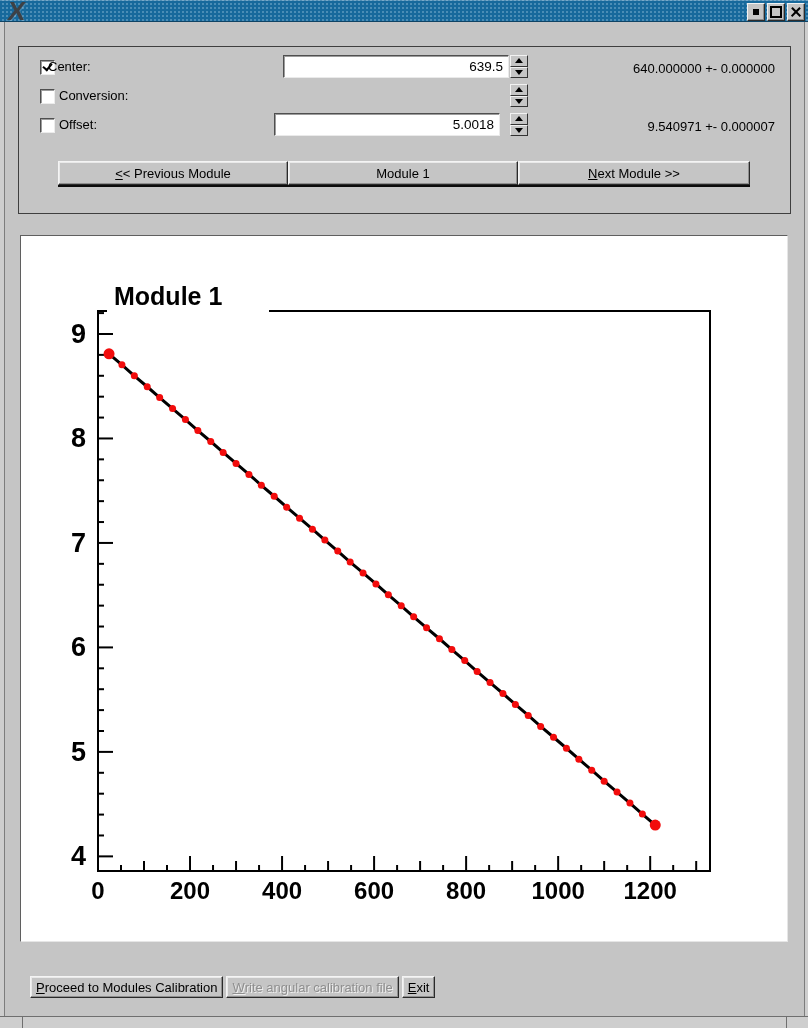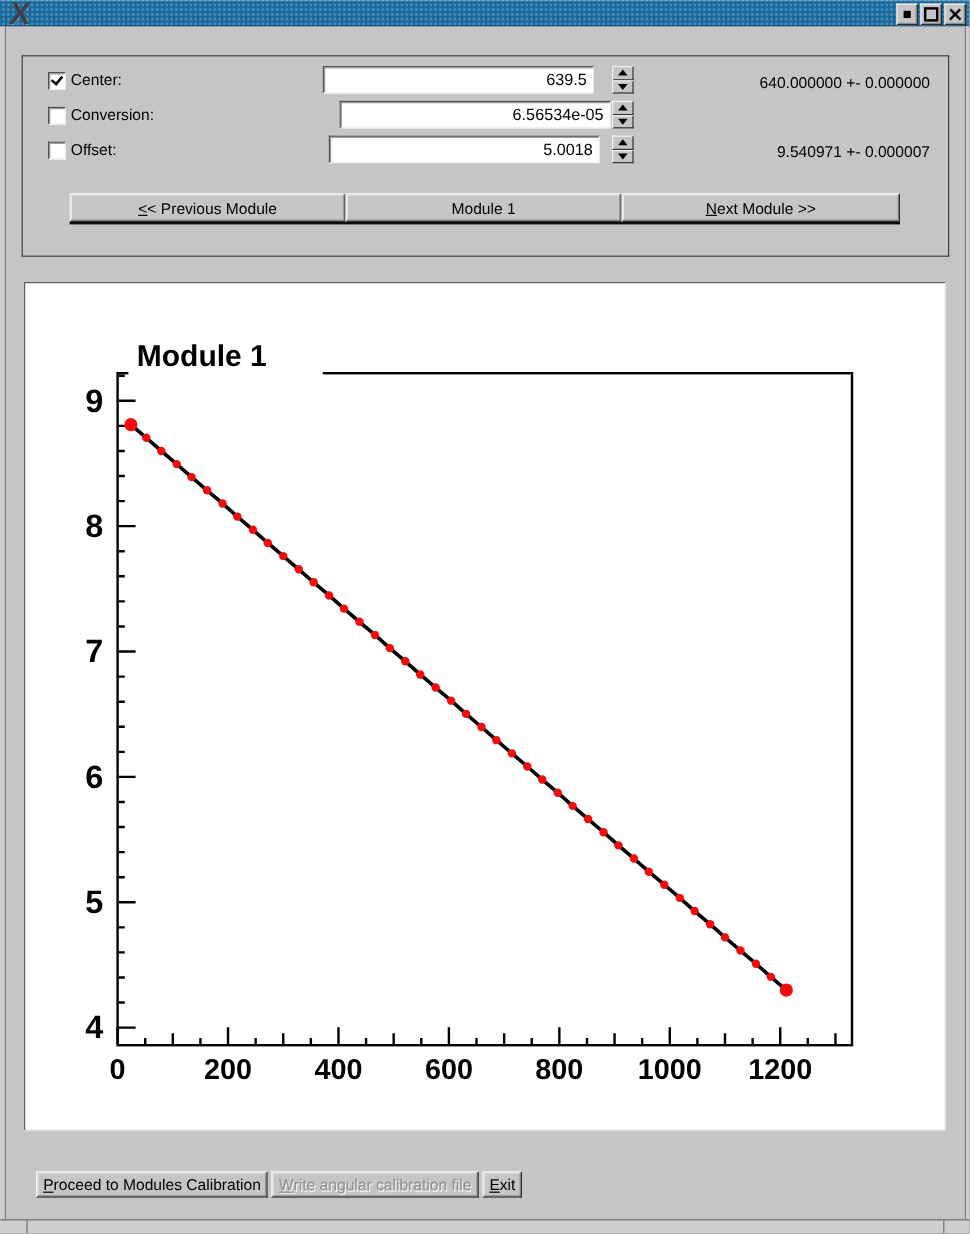--- a/index.html
+++ b/index.html
@@ -90,35 +90,34 @@
   <div class="frame-bottom">
       <div class="div1"></div>
       <div class="div2"></div>
     </div>
 
   <div class="groupframe"></div>
 
   <div class="cb" style="left:40px;top:60px;">
       <div class="check"></div>
     </div>
-  <div class="cblabel" style="left:59px;top:60px;text-align:center;">Center:</div>
-  <input class="lineedit" style="left: 269px; top: 55px;" value="639.5">
+  <div class="cblabel" style="left:48px;top:60px;text-align:center;">Center:</div>
+  <input class="lineedit" style="left: 283px; top: 55px;" value="639.5">
   <div class="spincol" style="left:510px;top:55px;">
     <button class="spinbtn">
         <span class="tri-up"></span>
       </button>
     <button class="spinbtn">
         <span class="tri-dn"></span>
       </button>
   </div>
   <div class="result" style="top:61px;">640.000000 +- 0.000000</div>
 
   <div class="cb" style="left:40px;top:89px;"></div>
   <div class="cblabel" style="left:59px;top:89px;">Conversion:</div>
-  <input class="lineedit" style="left: 283px; top: 84px;" value="6.56534e-05">
   <div class="spincol" style="left:510px;top:84px;">
     <button class="spinbtn">
         <span class="tri-up"></span>
       </button>
     <button class="spinbtn">
         <span class="tri-dn"></span>
       </button>
   </div>
 
   <div class="cb" style="left:40px;top:118px;"></div>

